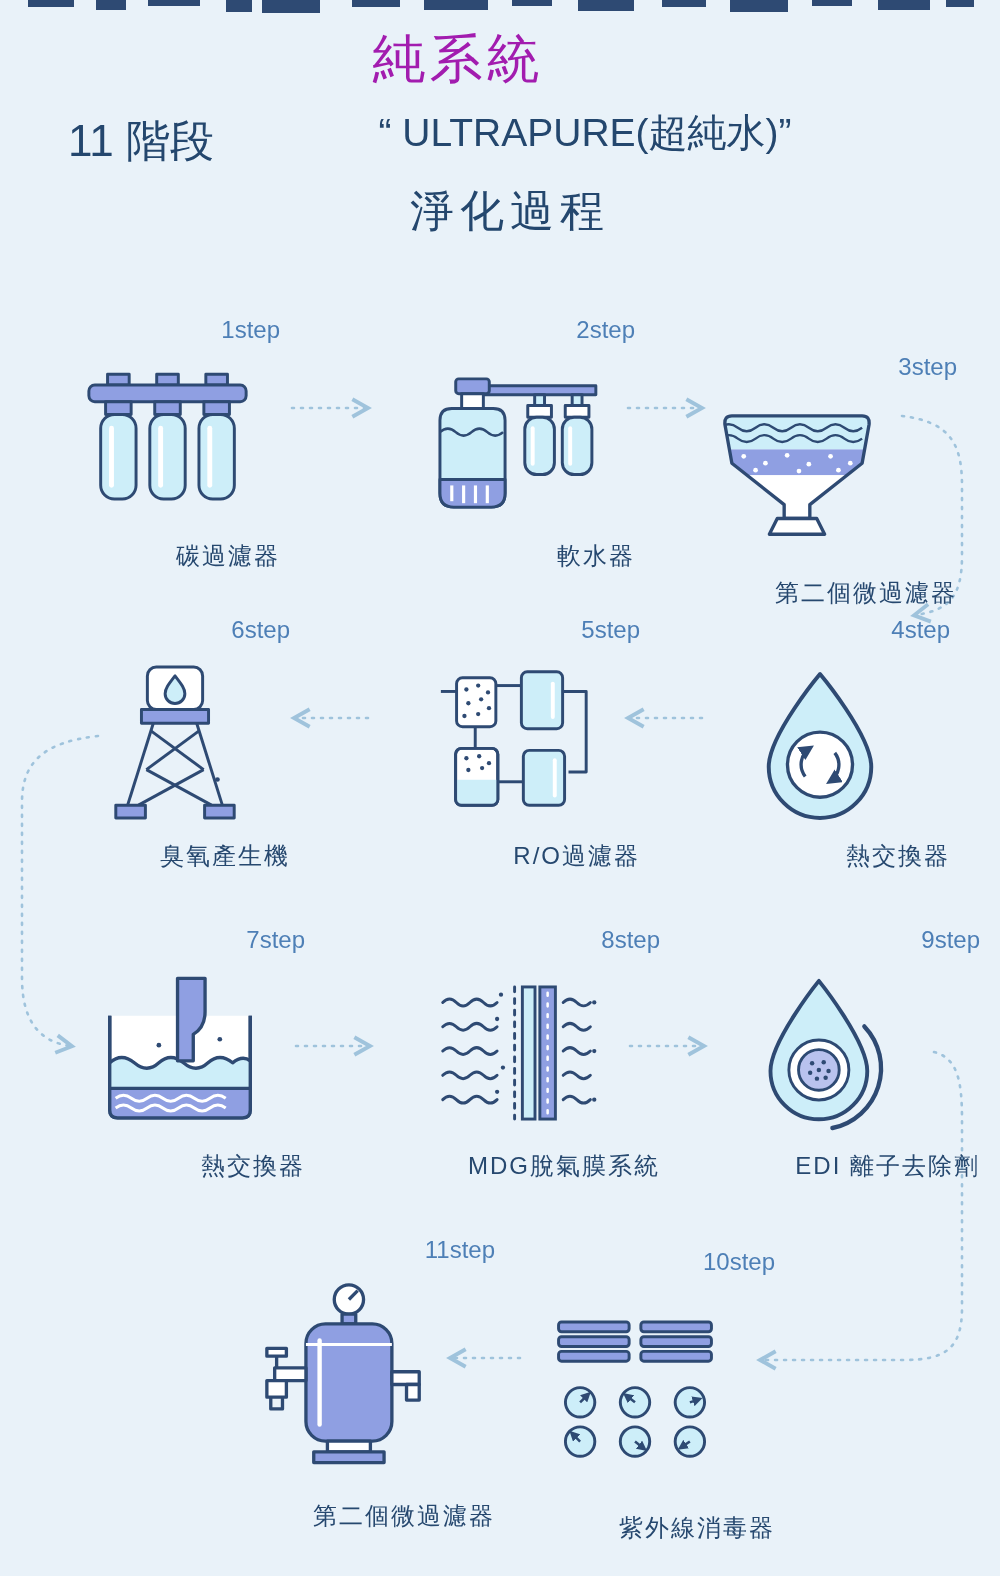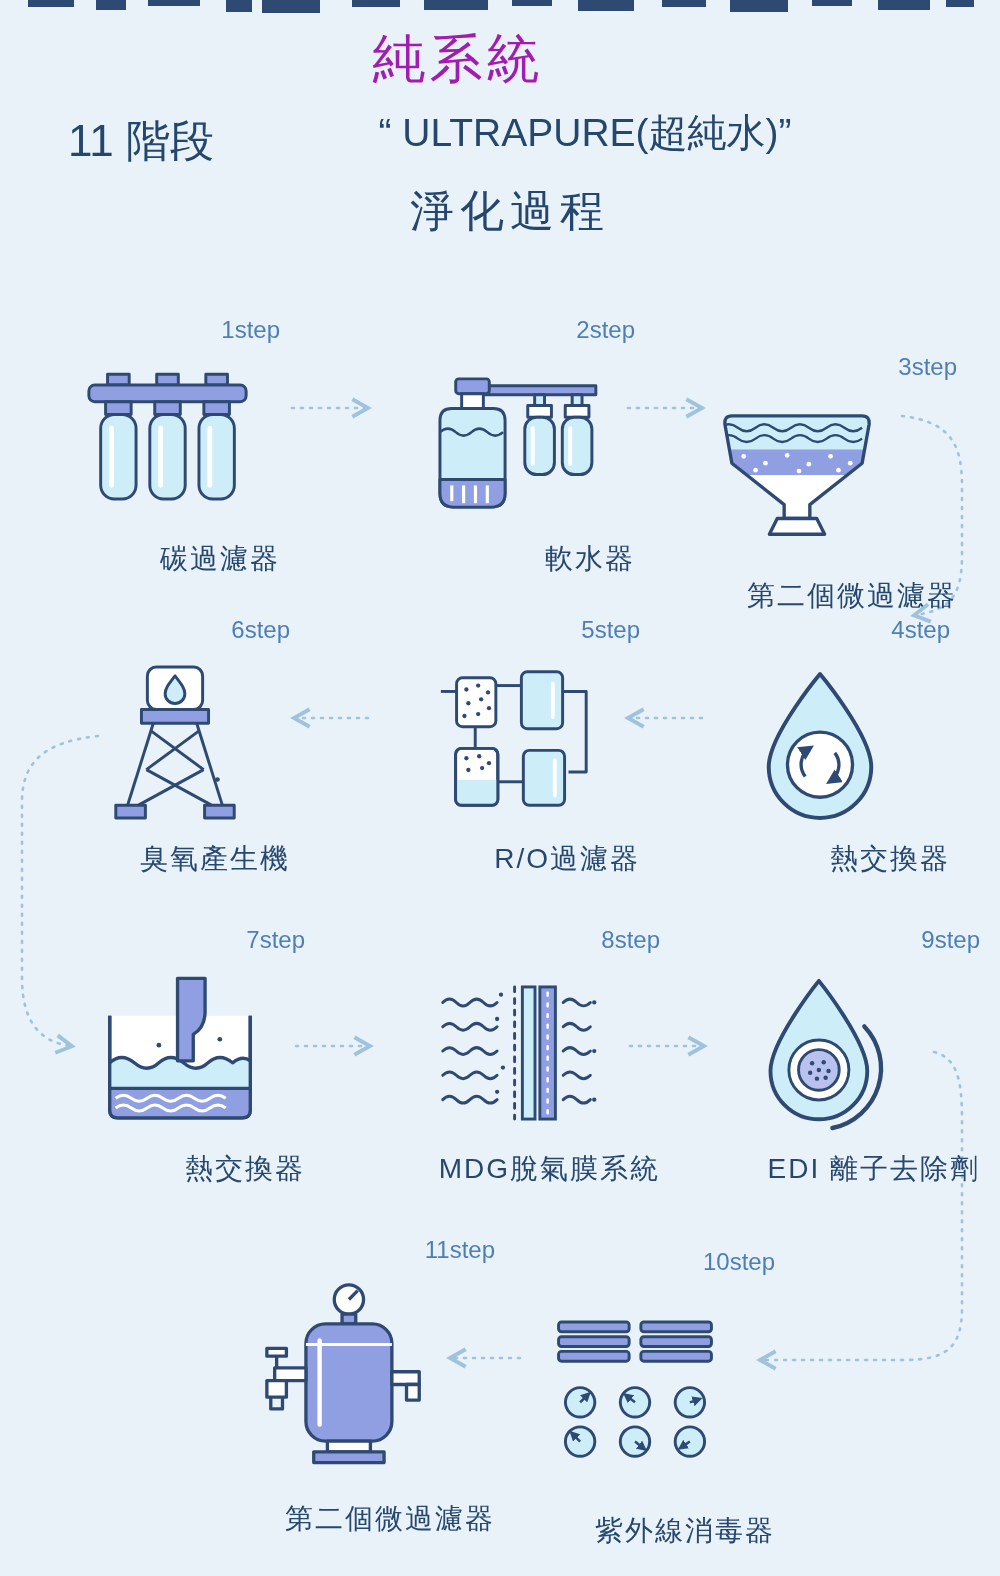--- a/index.html
+++ b/index.html
@@ -13,21 +13,21 @@
   .stage-count  { position:absolute; top:112px; left:68px; font-size:44px; font-weight:400; color:#24476e; }
   .main-title   { position:absolute; top:106px; left:170px; width:830px; text-align:center;
                   font-size:39px; font-weight:500; color:#24476e; }
   .subtitle     { position:absolute; top:182px; left:0; right:0; text-align:center;
                   font-size:44px; font-weight:500; color:#24476e; letter-spacing:6px;padding-left:20px; }
 
   .step { position:absolute; text-align:right; }
   .step-label { font-size:24px; color:#4d7fb6; line-height:1.2; }
   .step-icon  { height:185px; display:flex; align-items:center; justify-content:center; margin-top:6px; }
   .step.tall .step-icon { height:225px; }
-  .step-name  { font-size:28px; color:#26486f; font-weight:500; letter-spacing:2px; margin-top:4px; }
+  .step-name  { font-size:24px; color:#26486f; font-weight:500; letter-spacing:2px; margin-top:4px; }
 
   .step-1 { left:55px;  top:316px;  width:225px; }
   .step-2 { left:385px; top:316px;  width:250px; }
   .step-3 { left:637px; top:316px;  width:320px;margin-top:37px; }
   .step-4 { left:690px; top:616px;  width:260px; }
   .step-5 { left:390px; top:616px;  width:250px; }
   .step-6 { left:60px;  top:616px;  width:230px; }
   .step-7 { left:55px;  top:926px;  width:250px; }
   .step-8 { left:375px; top:926px;  width:285px; }
   .step-9 { left:680px; top:926px;  width:300px; }

